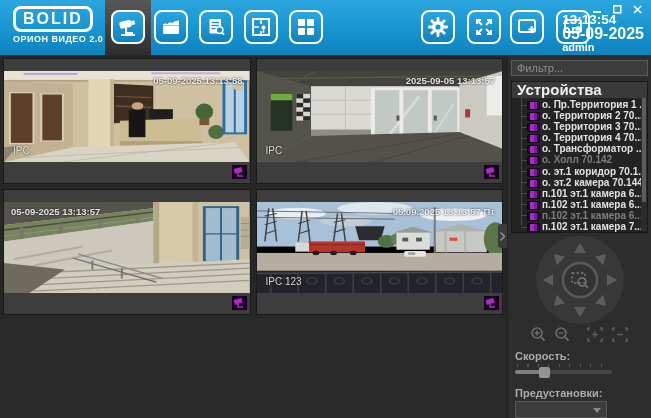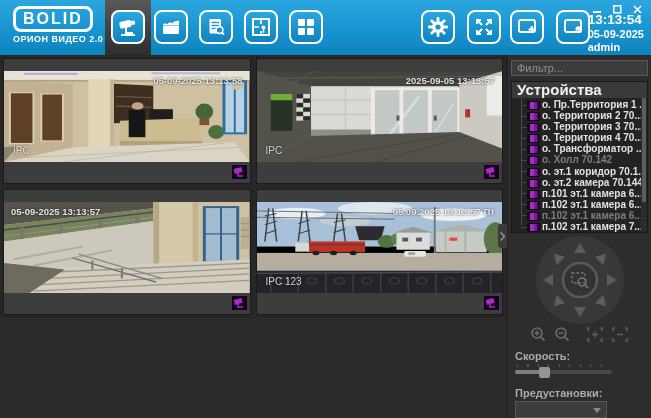--- a/index.html
+++ b/index.html
@@ -15,21 +15,21 @@
   .tab-active-bg{position:absolute;left:105px;top:0;width:46px;height:55px;
     background:linear-gradient(180deg,#585858,#2e2e2e);}
   .tool-btn{position:absolute;top:10px;width:34px;height:34px;border:2px solid #fff;border-radius:8px;
     box-sizing:border-box;display:flex;align-items:center;justify-content:center;
     background:linear-gradient(180deg,#2ba6de,#0f83bd);cursor:pointer;}
   .tool-btn svg{display:block;}
   .win-controls{position:absolute;right:9px;top:4px;display:flex;gap:11px;align-items:center;height:10px;}
   .win-glyph{display:block;cursor:pointer;}
   .clock{position:absolute;right:7px;top:13px;text-align:left;color:#fff;font-weight:bold;}
   .clock .t{font-size:13.5px;line-height:14px;}
-  .clock .d{font-size:11px;line-height:14px;}
+  .clock .d{font-size:16px;line-height:14px;}
   .clock .u{font-size:11px;line-height:13px;}
   
   .grid{position:absolute;left:0;top:55px;width:506px;height:263px;box-sizing:border-box;
     padding:3px;display:grid;grid-template-columns:1fr 1fr;grid-template-rows:1fr 1fr;gap:5px;
     background:#272727;}
   .tile{background:#3d3d3d;border:1px solid #1a1a1a;display:flex;flex-direction:column;min-height:0;}
   .tile-header{height:12px;flex:none;}
   .tile-video{flex:1;position:relative;overflow:hidden;background:#000;cursor:pointer;}
   .tile-video svg{position:absolute;inset:0;width:100%;height:100%;}
   .tile-footer{height:21px;flex:none;position:relative;}

